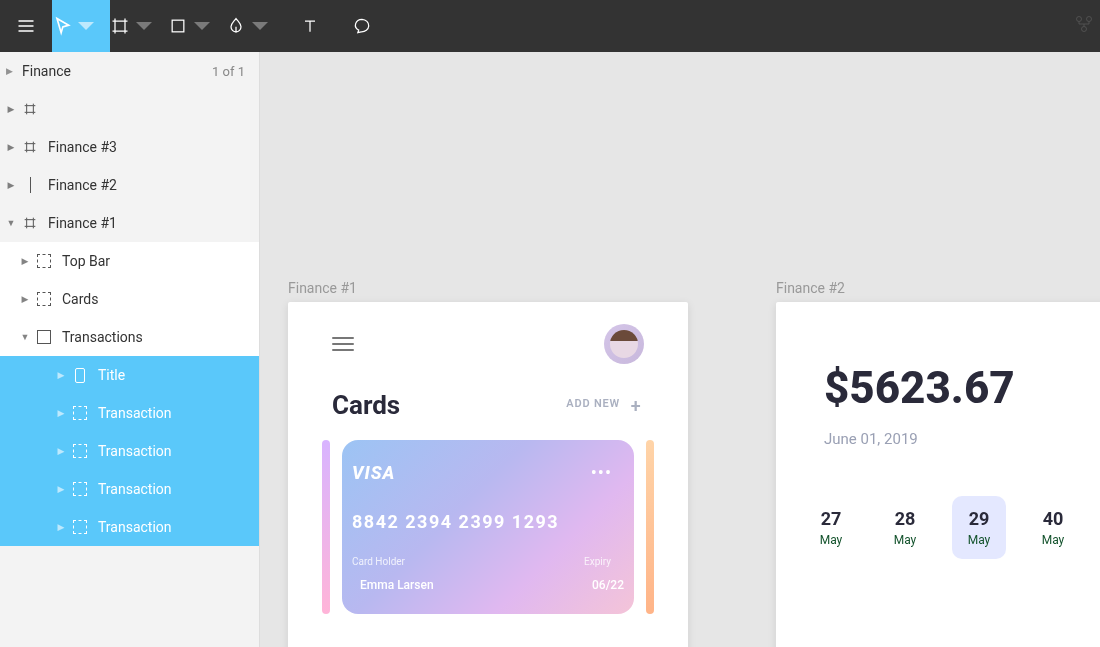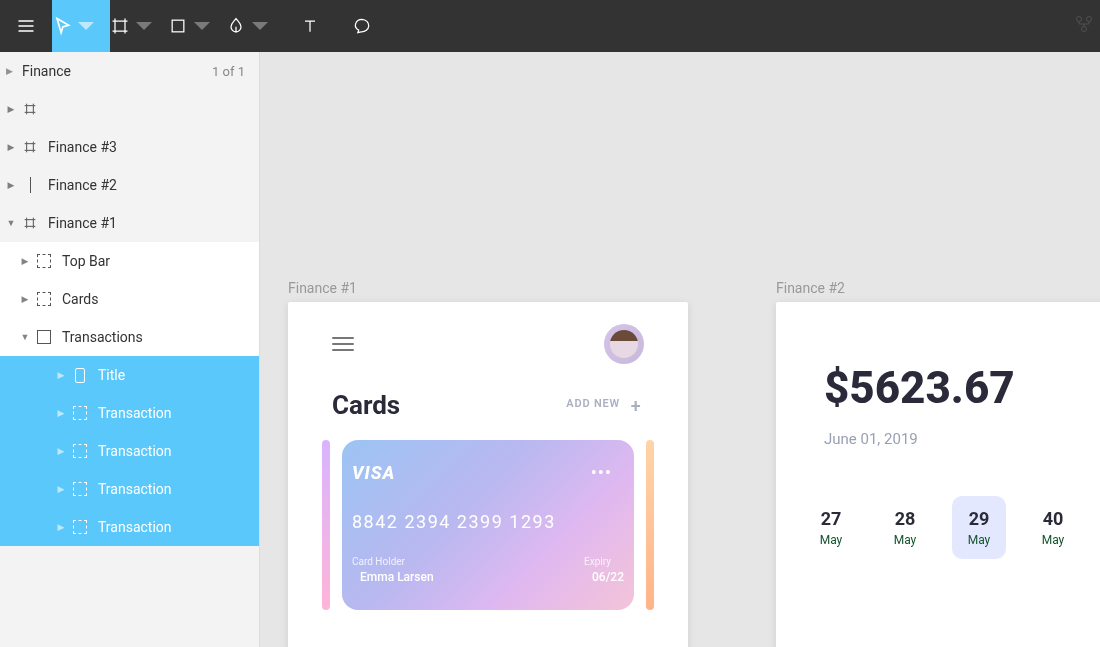--- a/index.html
+++ b/index.html
@@ -50,23 +50,23 @@
 .add-new { display: flex; align-items: flex-start; gap: 8px; color: #aab0c0; font-size: 11px; letter-spacing: 0.8px; font-weight: 600; }
 .plus-icon { width: 16px; height: 16px; display: flex; align-items: center; justify-content: center; color: #aab0c0; font-size: 18px; }
 
 .card-area { padding: 0 34px; display: flex; gap: 12px; align-items: stretch; }
 .card-sliver { width: 8px; border-radius: 8px; }
 .sliver-left { background: linear-gradient(180deg, #d8b4ff, #ffb4d8); }
 .sliver-right { background: linear-gradient(180deg, #ffd4a8, #ffb488); }
 .credit-card { flex: 1; border-radius: 16px; background: linear-gradient(135deg, #9cc4f4 0%, #b8b8f0 40%, #e0b8f0 70%, #f4c4d8 100%); padding: 22px 10px; color: #fff; position: relative; min-height: 170px; }
 .card-brand { font-size: 18px; font-weight: 800; font-style: italic; letter-spacing: 1px; }
 .card-dots { position: absolute; top: 22px; right: 22px; font-size: 18px; letter-spacing: 1px; }
-.card-number { font-size: 18px; font-weight: 400; letter-spacing: 1.5px; margin-top: 28px; }
+.card-number { font-size: 18px; font-weight: 700; letter-spacing: 1.5px; margin-top: 28px; }
 .card-bottom { display: flex; justify-content: space-between; margin-top: 24px; font-size: 11px; }
-.card-field { display: flex; flex-direction: column; gap: 3px; }
+.card-field { display: flex; flex-direction: column; gap: 11px; }
 .card-field-label { opacity: 0.8; font-size: 10px; }
 .card-field-value { font-size: 12px; font-weight: 500; margin-left: 8px; }
 
 .balance { padding: 60px 48px 8px; }
 .balance-amount { font-size: 44px; font-weight: 800; color: #2a2a3a; }
 .balance-date { color: #9aa0b4; font-size: 15px; margin-top: 16px; }
 
 .date-strip { display: flex; gap: 20px; padding: 40px 28px 0; }
 .date-pill { display: flex; flex-direction: column; align-items: center; gap: 4px; padding: 12px 14px; border-radius: 10px; min-width: 54px; }
 .date-pill.active { background: #e4e8ff; }

